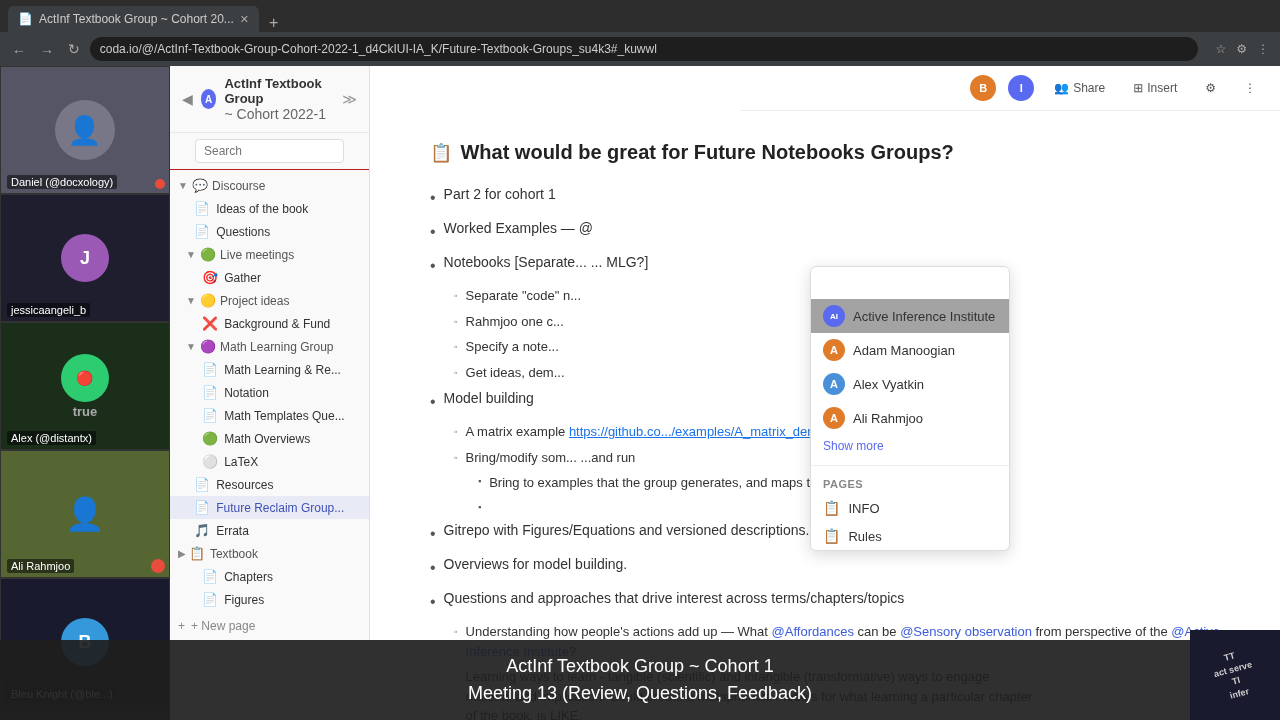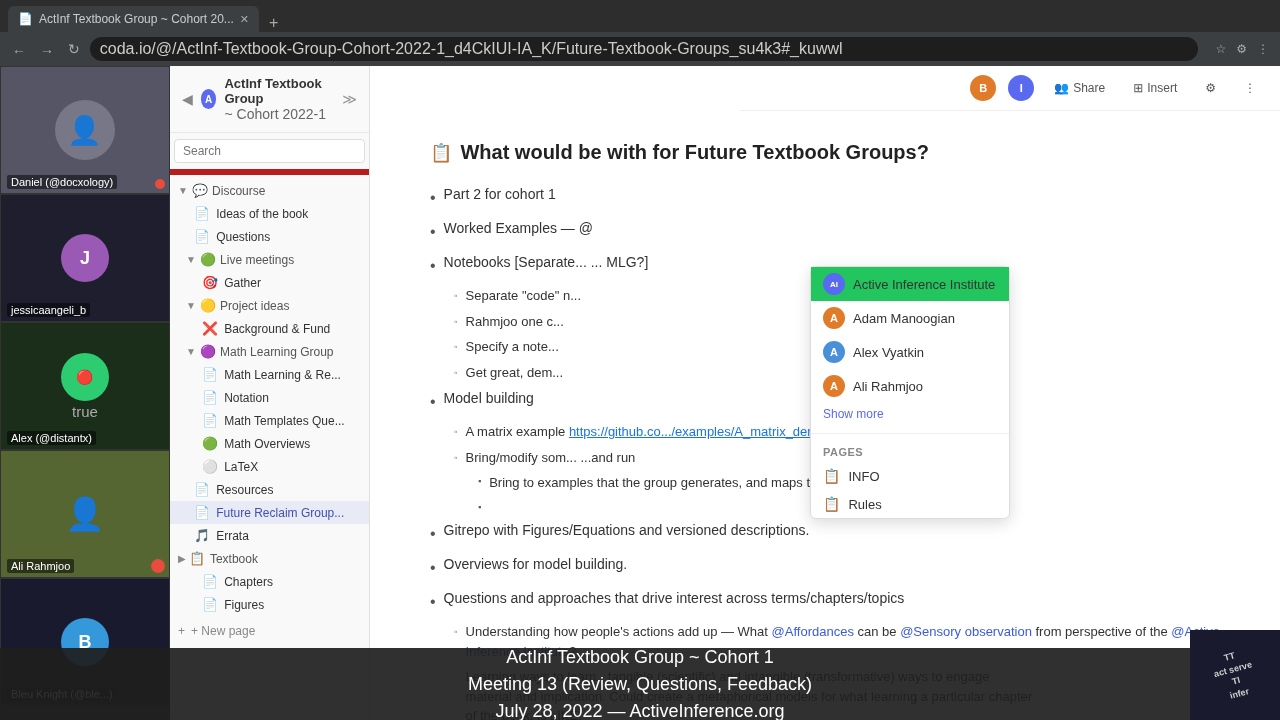--- a/index.html
+++ b/index.html
@@ -3,44 +3,44 @@
   <meta charset="utf-8">
   <style>
     * { box-sizing: border-box; margin: 0; padding: 0; }
     body { font-family: -apple-system, BlinkMacSystemFont, 'Segoe UI', sans-serif; background: #202124; width: 1280px; height: 720px; overflow: hidden; position: relative; }
     .tab-bar { background: #2d2d2d; height: 32px; display: flex; align-items: flex-end; padding-left: 8px; }
     .tab { background: #3c3f41; height: 26px; display: flex; align-items: center; padding: 0 10px; font-size: 12px; color: #ccc; border-radius: 6px 6px 0 0; min-width: 200px; gap: 6px; }
     .tab-close { color: #aaa; font-size: 11px; cursor: pointer; }
     .new-tab-btn { color: #aaa; font-size: 16px; margin-left: 4px; cursor: pointer; padding: 0 6px; }
     .address-bar { height: 34px; background: #3c3f41; display: flex; align-items: center; padding: 0 8px; gap: 6px; }
     .nav-btn { color: #aaa; font-size: 14px; padding: 2px 4px; cursor: pointer; }
-    .url-bar { flex: 1; background: #1e1e1e; border-radius: 12px; height: 24px; display: flex; align-items: center; padding: 0 10px; font-size: 16px; color: #ccc; }
+    .url-bar { flex: 1; background: #1e1e1e; border-radius: 12px; height: 24px; display: flex; align-items: center; padding: 0 10px; font-size: 12px; color: #ccc; }
     .browser-actions { display: flex; gap: 4px; margin-left: 8px; }
     .browser-action-btn { color: #aaa; font-size: 12px; padding: 2px 3px; }
 
     
     .app-layout { display: flex; width: 100%; height: 670px; background: #fff; }
 
     
     .video-panel { width: 170px; min-width: 170px; background: #1a1a1a; display: flex; flex-direction: column; }
     .video-item { position: relative; width: 170px; height: 128px; background: #2a2a2a; border: 1px solid #333; overflow: hidden; }
     .video-name { position: absolute; bottom: 4px; left: 6px; color: #fff; font-size: 11px; background: rgba(0,0,0,0.5); padding: 1px 4px; border-radius: 2px; }
     .video-indicator { position: absolute; top: 4px; right: 4px; width: 10px; height: 10px; border-radius: 50%; }
     .video-placeholder { width: 100%; height: 100%; display: flex; align-items: center; justify-content: center; }
     .avatar-circle { width: 48px; height: 48px; border-radius: 50%; display: flex; align-items: center; justify-content: center; font-size: 18px; font-weight: bold; color: #fff; }
-    .connecting-text { color: #aaa; font-size: 15px; margin-top: 2px; }
+    .connecting-text { color: #aaa; font-size: 13px; margin-top: 2px; font-weight: bold; }
     .scroll-down-btn { background: #333; color: #aaa; text-align: center; padding: 4px; cursor: pointer; font-size: 16px; }
 
     
     .sidebar { width: 200px; min-width: 200px; background: #f9f9f9; border-right: 1px solid #e0e0e0; display: flex; flex-direction: column; overflow: hidden; }
     .sidebar-header { padding: 10px 12px; display: flex; align-items: center; gap: 8px; border-bottom: 1px solid #e8e8e8; }
     .sidebar-logo { width: 20px; height: 20px; border-radius: 50%; background: #5b6af0; display: flex; align-items: center; justify-content: center; color: #fff; font-size: 10px; font-weight: bold; }
     .sidebar-title { font-size: 13px; font-weight: 600; color: #333; }
     .sidebar-subtitle { font-size: 14px; color: #666; }
-    .sidebar-search { padding: 6px 4px; border-bottom: 6px solid #b91c1c; }
+    .sidebar-search { padding: 6px 25px; border-bottom: 1px solid #b91c1c; }
     .search-input { width: 100%; border: 1px solid #ddd; border-radius: 4px; padding: 4px 8px; font-size: 12px; background: #fff; }
     .sidebar-collapse { cursor: pointer; color: #999; font-size: 14px; margin-left: auto; }
     .sidebar-content { flex: 1; overflow-y: auto; padding: 4px 0; }
     .sidebar-item { display: flex; align-items: center; padding: 4px 8px 4px 16px; font-size: 12px; color: #333; cursor: pointer; gap: 6px; }
     .sidebar-item.active { background: #e8eaf6; color: #3f51b5; }
     .sidebar-item.indent1 { padding-left: 24px; }
     .sidebar-item.indent2 { padding-left: 32px; }
     .sidebar-section-header { display: flex; align-items: center; padding: 4px 8px; font-size: 12px; color: #555; cursor: pointer; gap: 4px; font-weight: 500; }
     .item-icon { font-size: 13px; flex-shrink: 0; }
     .chevron { font-size: 10px; color: #888; }
@@ -55,34 +55,34 @@
     .bullet-dot { margin-right: 8px; margin-top: 2px; font-size: 16px; color: #555; }
     .sub-list { list-style: none; padding-left: 24px; }
     .sub-item { display: flex; align-items: flex-start; margin-bottom: 6px; font-size: 13px; color: #333; line-height: 1.5; }
     .link-text { color: #1a73e8; text-decoration: underline; }
     .mention-text { color: #3b5bdb; font-weight: 500; text-align: right; }
 
     
     .mention-popup { position: absolute; top: 200px; left: 440px; width: 200px; background: #fff; border: 1px solid #ddd; border-radius: 6px; box-shadow: 0 4px 16px rgba(0,0,0,0.15); z-index: 100; }
     .popup-section-label { font-size: 11px; color: #888; padding: 8px 12px 4px; text-transform: uppercase; font-weight: 600; letter-spacing: 0.5px; }
     .popup-item { display: flex; align-items: center; padding: 6px 12px; font-size: 13px; color: #333; cursor: pointer; gap: 8px; }
-    .popup-item.highlighted { background: #22c55e; }
+    .popup-item.highlighted { background: #a3a3a3; margin-top: 32px; }
     .popup-avatar { width: 22px; height: 22px; border-radius: 50%; display: flex; align-items: center; justify-content: center; font-size: 11px; font-weight: bold; color: #fff; flex-shrink: 0; }
     .show-more { color: #5a6af0; font-size: 12px; padding: 4px 12px 8px; cursor: pointer; }
     .popup-divider { border: none; border-top: 1px solid #eee; margin: 4px 0; }
     .popup-page-icon { font-size: 14px; }
 
     
     .top-bar { position: absolute; top: 0; right: 0; width: calc(100% - 370px); height: 45px; background: #fff; border-bottom: 1px solid #eee; display: flex; align-items: center; padding: 0 16px; gap: 12px; z-index: 10; }
     .top-bar-spacer { flex: 1; }
     .top-bar-btn { font-size: 12px; color: #555; cursor: pointer; padding: 4px 8px; border-radius: 4px; display: flex; align-items: center; gap: 4px; }
     .avatar-sm { width: 26px; height: 26px; border-radius: 50%; display: flex; align-items: center; justify-content: center; font-size: 11px; font-weight: bold; color: #fff; }
 
     
-    .bottom-banner { position: absolute; bottom: 0; left: 0; width: 100%; height: 72px; background: rgba(30, 30, 30, 0.92); display: flex; align-items: center; justify-content: center; z-index: 50; }
+    .bottom-banner { position: absolute; bottom: 0; left: 0; width: 100%; height: 80px; background: rgba(30, 30, 30, 0.92); display: flex; align-items: center; justify-content: center; z-index: 50; }
     .banner-text { color: #fff; font-size: 18px; text-align: center; line-height: 1.5; }
 
     
     .watermark { position: absolute; bottom: 0; right: 0; width: 90px; height: 90px; background: #1a1a2e; display: flex; align-items: center; justify-content: center; z-index: 60; }
   </style>
 </head>
 <body>
 
 <div>
   <div class="tab-bar">
@@ -280,21 +280,21 @@
         <span>⚙</span>
       </div>
       <div class="top-bar-btn">
         <span>⋮</span>
       </div>
     </div>
 
     <div class="main-content" style="margin-top:45px;height:calc(100% - 45px);">
       <h1 class="page-header">
         <span class="page-header-icon">📋</span>
-        <span>What would be with for  Future Textbook Groups?</span>
+        <span>What would be great for  Future Notebooks Groups?</span>
       </h1>
 
       <ul class="bullet-list">
         <li class="bullet-item">
           <span class="bullet-dot">•</span>
           <span>Part 2 for cohort 1</span>
         </li>
         <li class="bullet-item">
           <span class="bullet-dot">•</span>
           <span>Worked Examples — @</span>
@@ -311,21 +311,21 @@
           <li class="sub-item">
             <span class="bullet-dot" style="font-size:10px;">◦</span>
             <span>Rahmjoo one c...</span>
           </li>
           <li class="sub-item">
             <span class="bullet-dot" style="font-size:10px;">◦</span>
             <span>Specify a note...</span>
           </li>
           <li class="sub-item">
             <span class="bullet-dot" style="font-size:10px;">◦</span>
-            <span>Get great, dem...</span>
+            <span>Get ideas, dem...</span>
           </li>
         </ul>
         <li class="bullet-item">
           <span class="bullet-dot">•</span>
           <span>Model building</span>
         </li>
         <ul class="sub-list">
           <li class="sub-item">
             <span class="bullet-dot" style="font-size:10px;">◦</span>
             <span>A matrix example <span class="link-text">https://github.co.../examples/A_matrix_demo.ipynb</span></span>
@@ -404,21 +404,20 @@
         <span>Rules</span>
       </div>
     </div>
   </div>
 </div>
 
 <div class="bottom-banner">
   <div class="banner-text">
     <div>ActInf Textbook Group ~ Cohort 1</div>
     <div>Meeting 13 (Review, Questions, Feedback)</div>
-    <div>July 28, 2022 — ActiveInference.org</div>
   </div>
 </div>
 
 <div class="watermark">
   <div style="transform:rotate(-15deg);color:#ccc;font-size:9px;line-height:1.4;text-align:center;font-weight:bold;">
     <div>TT</div>
     <div>act serve</div>
     <div>TI</div>
     <div>infer</div>
   </div>

